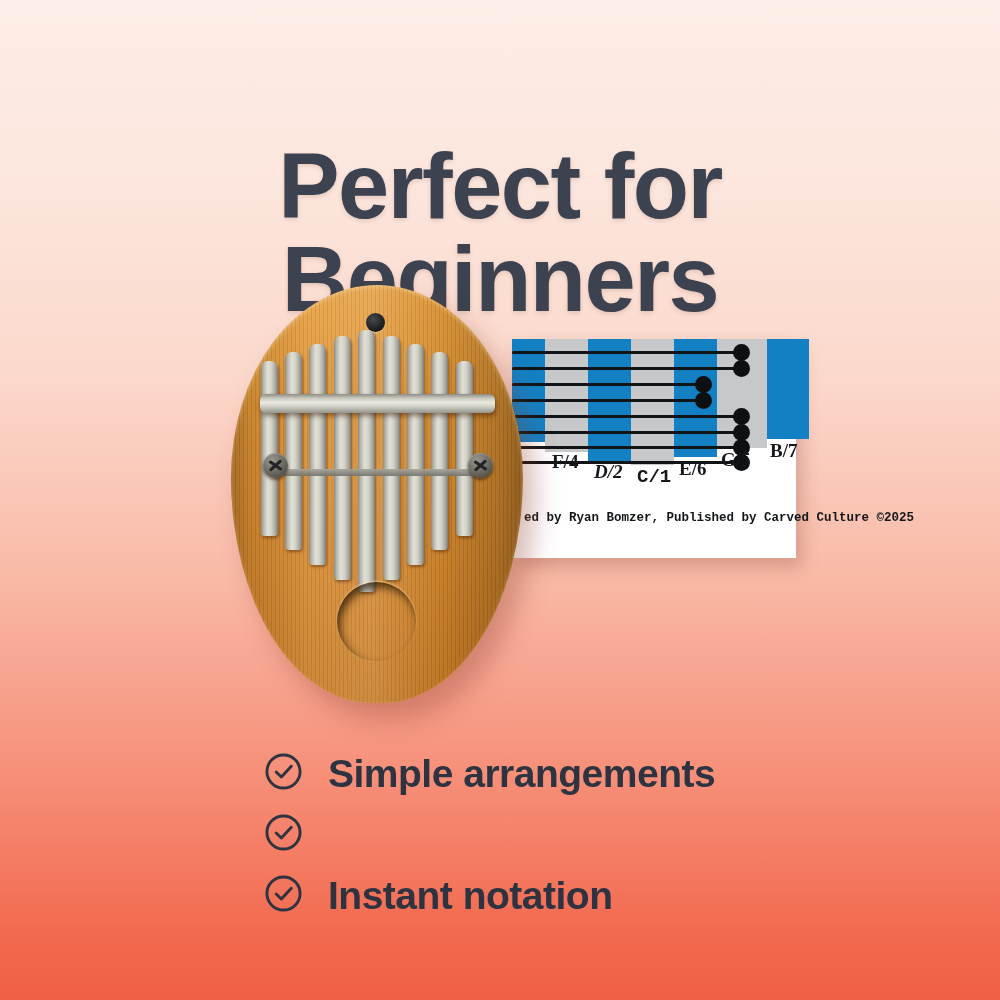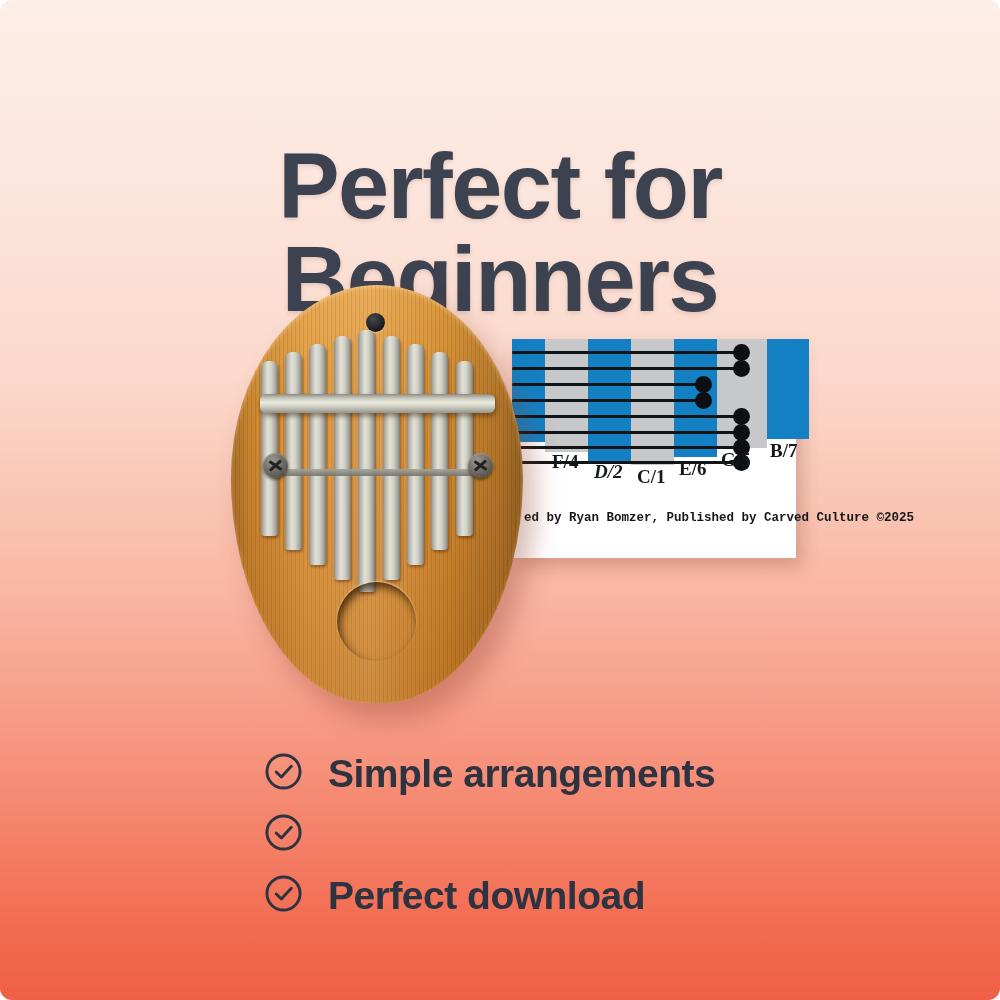--- a/index.html
+++ b/index.html
@@ -19,21 +19,20 @@
     height: 1000px;
     background: linear-gradient(180deg,
         #fdeee7 0%,
         #fce6dd 18%,
         #fbd8cb 38%,
         #f9b9a6 58%,
         #f68e77 78%,
         #f26b50 93%,
         #f05f45 100%);
     overflow: hidden;
-    border-radius: 12px;
   }
 
   
   #headline {
     position: absolute;
     top: 78px;
     left: 0;
     width: 1000px;
     text-align: center;
     color: #3c4250;
@@ -262,21 +261,21 @@
         <div class="grid-line" style="left: 0px; top: 92px; width: 228px;"></div>
         <div class="note-dot" style="left: 221px; top: 85px; background: rgb(13, 16, 19);"></div>
         <div class="grid-line" style="left: 0px; top: 107px; width: 228px;"></div>
         <div class="note-dot" style="left: 221px; top: 100px; background: rgb(13, 16, 19);"></div>
         <div class="grid-line" style="left: 0px; top: 122px; width: 228px;"></div>
         <div class="note-dot" style="left: 221px; top: 115px; background: rgb(13, 16, 19);"></div>
       </div>
     <div id="card-labels">
         <div class="note-label" style="left: 40px; top: 112px;">F/4</div>
         <div class="note-label" style="left: 82px; top: 122px; font-style: italic;">D/2</div>
-        <div class="note-label" style="left: 125px; top: 127px;">C/1</div>
+        <div class="note-label" style="left: 125px; top: 127px; font-family: Liberation Mono, monospace;">C/1</div>
         <div class="note-label" style="left: 167px; top: 119px;">E/6</div>
         <div class="note-label" style="left: 209px; top: 110px;">G/5</div>
         <div class="note-label" style="left: 258px; top: 101px;">B/7</div>
       </div>
     <div id="card-credits">ed by Ryan Bomzer, Published by Carved Culture ©2025</div>
   </div>
 
   <div id="kalimba">
     <div id="kalimba-body"></div>
     <div id="tuning-hole"></div>
@@ -310,17 +309,17 @@
         <span class="check-icon"><svg viewBox="0 0 40 40" width="39" height="39">
             <circle cx="20" cy="20" r="17" fill="none" stroke="#2d3340" stroke-width="3"></circle>
             <path d="M12.5 20.5 L17.8 25.6 L28 14.6" fill="none" stroke="#2d3340" stroke-width="3" stroke-linecap="round" stroke-linejoin="round"></path>
           </svg></span>
       </div>
       <div class="feature-row">
         <span class="check-icon"><svg viewBox="0 0 40 40" width="39" height="39">
             <circle cx="20" cy="20" r="17" fill="none" stroke="#2d3340" stroke-width="3"></circle>
             <path d="M12.5 20.5 L17.8 25.6 L28 14.6" fill="none" stroke="#2d3340" stroke-width="3" stroke-linecap="round" stroke-linejoin="round"></path>
           </svg></span>
-        <span class="feature-text">Perfect download</span>
+        <span class="feature-text">Instant notation</span>
       </div>
     </div>
 
 </div>
 
 </body></html>

